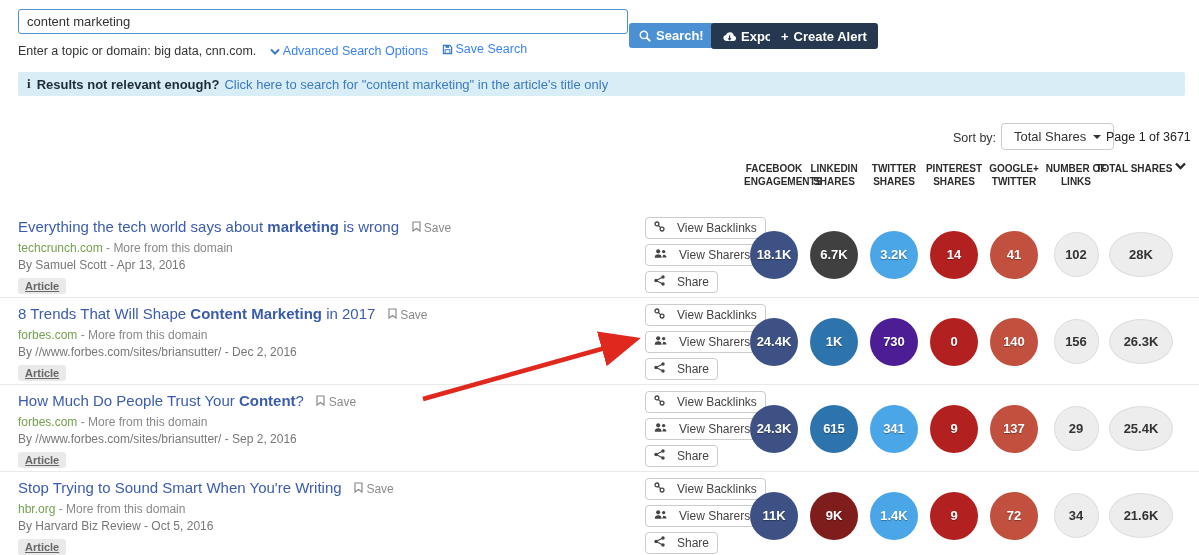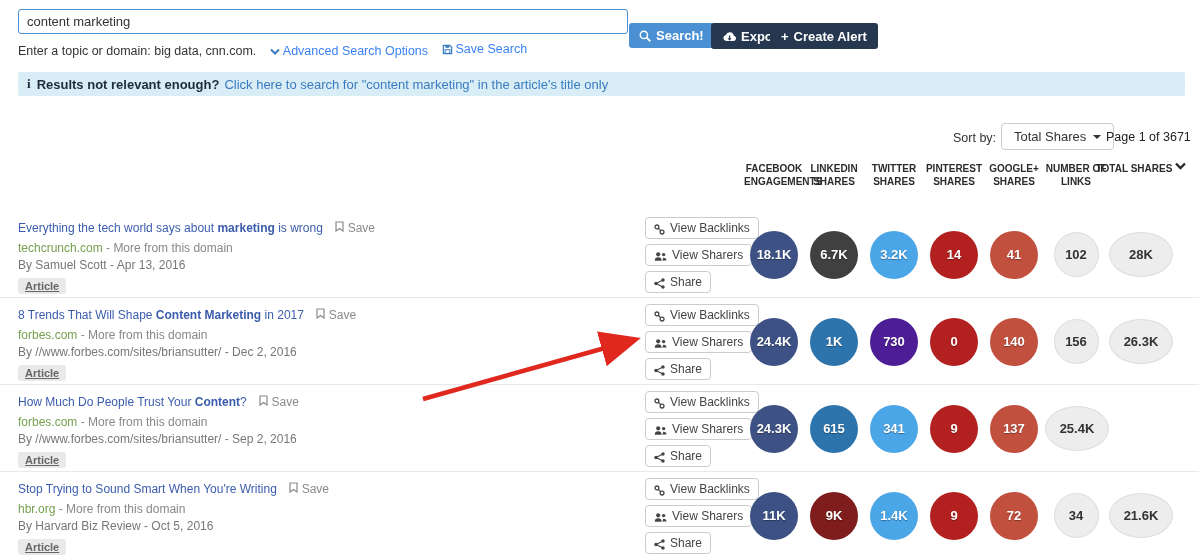--- a/index.html
+++ b/index.html
@@ -51,33 +51,33 @@
   .col-headers { position:absolute; left:744px; top:162px; display:flex; }
   .col-h {
     width:60px; font-size:10px; font-weight:bold; color:#2b2b2b; text-align:center;
     line-height:1.3; letter-spacing:0; }
   .col-h.c6 { width:64px; }
   .col-h.c7 { width:66px; white-space:nowrap; display:flex; align-items:flex-start; justify-content:center; gap:3px; }
   
   .row { position:absolute; left:0; width:1199px; height:87px; border-bottom:1px solid #e9e9e9; }
   .r0 { top:211px; } .r1 { top:298px; } .r2 { top:385px; } .r3 { top:472px; }
   .row-text { position:absolute; left:18px; top:7px; width:610px; }
-  .title { font-size:12px; color:#3b5cad; cursor:pointer;margin-top:24px; }
+  .title { font-size:15px; color:#3b5cad; cursor:pointer;margin-top:24px; }
   .title b { font-weight:bold; }
   .save-link { font-size:12px; color:#8a8a8a; margin-left:8px; cursor:pointer; white-space:nowrap; }
   .domain-line { margin-top:5px; font-size:12px; color:#888; }
   .domain { color:#74a04f; cursor:pointer; }
   .byline { margin-top:3px; font-size:12px; color:#777; }
   .badge {
     display:inline-block; margin-top:6px; padding:2px 7px; background:#e9e9e9;
     border-radius:3px; font-size:11px; font-weight:bold; color:#666;text-decoration:underline;
   }
   .actions { position:absolute; left:645px; top:6px; display:flex; flex-direction:column; align-items:flex-start; gap:5px; }
   .action-btn {
-    display:inline-flex; align-items:flex-end; gap:5px; background:#fff;
+    display:inline-flex; align-items:flex-start; gap:12px; background:#fff;
     border:1px solid #ccc; border-radius:4px; padding:3px 8px;
     font-size:12px; color:#444; cursor:pointer; white-space:nowrap;
   }
   .metrics { position:absolute; left:744px; top:0; height:87px; display:flex; align-items:center; }
   .m-col { width:60px; display:flex; justify-content:center; }
   .m-col.c6 { width:64px; } .m-col.c7 { width:66px; }
   .circle {
     width:48px; height:48px; border-radius:50%; display:flex; align-items:center; justify-content:center;
     color:#fff; font-size:13px; font-weight:bold; text-shadow:0 1px 1px rgba(0,0,0,.35);
   }
@@ -155,21 +155,21 @@
     <span>Total Shares</span>
     <span class="caret"></span>
   </div>
   <div class="page-info">Page 1 of 3671</div>
 
   <div class="col-headers">
     <div class="col-h">FACEBOOK ENGAGEMENTS</div>
     <div class="col-h">LINKEDIN SHARES</div>
     <div class="col-h">TWITTER SHARES</div>
     <div class="col-h">PINTEREST SHARES</div>
-    <div class="col-h">GOOGLE+ SHARES</div>
+    <div class="col-h">GOOGLE+ TWITTER</div>
     <div class="col-h c6">NUMBER OF LINKS</div>
     <div class="col-h c7">
       <span>TOTAL SHARES</span>
       <span class="icon">
         <svg class="ic" width="11" height="8" viewBox="0 0 11 8">
             <polyline points="1,1.5 5.5,6 10,1.5" fill="none" stroke="#2b2b2b" stroke-width="2.4"></polyline>
           </svg>
       </span>
     </div>
   </div>
@@ -376,20 +376,23 @@
           <span class="circle" style="background-color: rgb(45, 116, 173);">615</span>
         </div>
       <div class="m-col">
           <span class="circle" style="background-color: rgb(75, 166, 232);">341</span>
         </div>
       <div class="m-col">
           <span class="circle" style="background-color: rgb(179, 32, 32);">9</span>
         </div>
       <div class="m-col">
           <span class="circle" style="background-color: rgb(193, 80, 62);">137</span>
+        </div>
+      <div class="m-col c6">
+          <span class="circle gray">29</span>
         </div>
       <div class="m-col c7">
           <span class="pill">25.4K</span>
         </div>
     </div>
   </div>
 
   <div class="row r3">
     <div class="row-text">
       <span class="title"><span>Stop Trying to Sound Smart When You're Writing</span><b></b><span></span></span>

